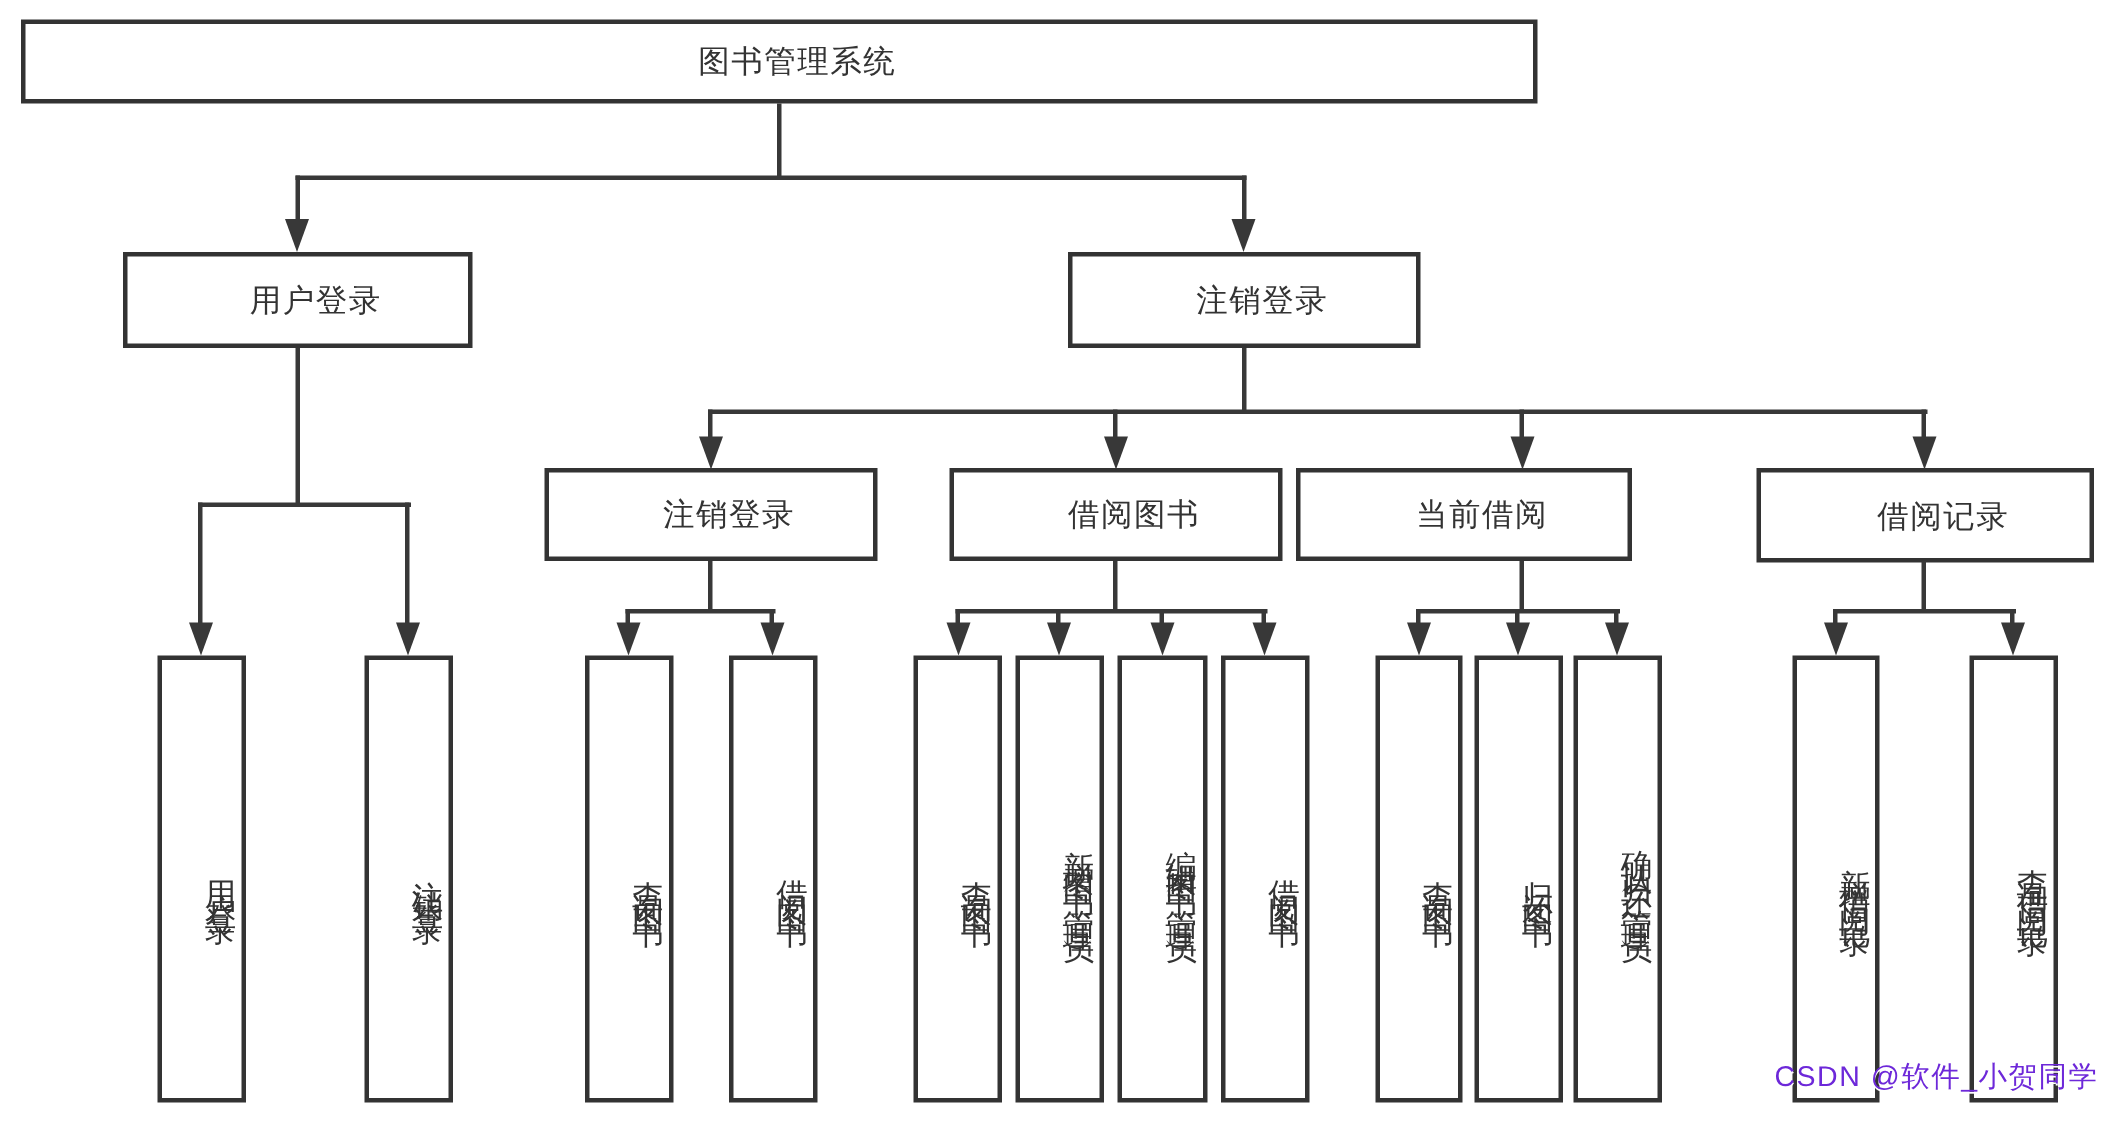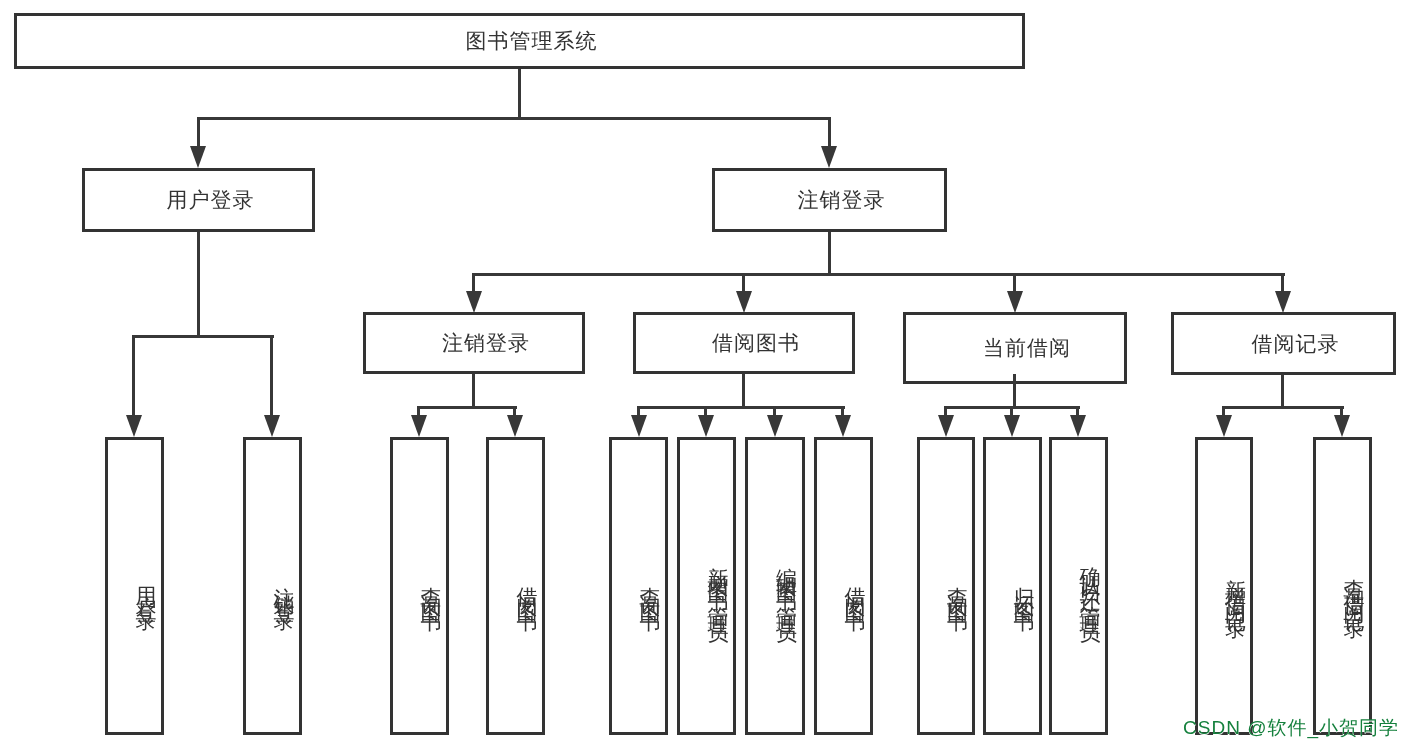--- a/index.html
+++ b/index.html
@@ -38,44 +38,44 @@
   .vl { position:absolute; width:3px;  background:#383838; }
   .arrow {
     position:absolute;
     width:0; height:0;
     border-left:8px solid transparent;
     border-right:8px solid transparent;
     border-top:22px solid #383838;
   }
   .watermark {
     position:absolute;
-    right:6px; bottom:6px;
+    right:6px; bottom:16px;
     font-size:19px;
-    color:#15803d;
+    color:#6d28d9;
     letter-spacing:1px;
     z-index:10;
     text-shadow:0 1px 0 #ffffff;
   }
 </style>
 </head>
 <body>
 
 <div id="canvas">
 
   <div class="node" style="left:14px;top:13px;width:1011px;height:56px">图书管理系统</div>
 
   <div class="node" style="left:82px;top:168px;width:233px;height:64px">用户登录</div>
 
   <div class="node" style="left:712px;top:168px;width:235px;height:64px">注销登录</div>
 
   <div class="node" style="left:363px;top:312px;width:222px;height:62px">注销登录</div>
 
   <div class="node" style="left:633px;top:312px;width:222px;height:62px">借阅图书</div>
 
-  <div class="node" style="left:903px;top:312px;width:224px;height:72px">当前借阅</div>
+  <div class="node" style="left:864px;top:312px;width:224px;height:62px">当前借阅</div>
 
   <div class="node" style="left:1171px;top:312px;width:225px;height:63px">借阅记录</div>
 
   <div class="node leaf" style="left:105px;top:437px;width:59px;height:298px">
     <span>用户登录</span>
     </div>
 
   <div class="node leaf" style="left:243px;top:437px;width:59px;height:298px">
     <span>注销登录</span>
     </div>

